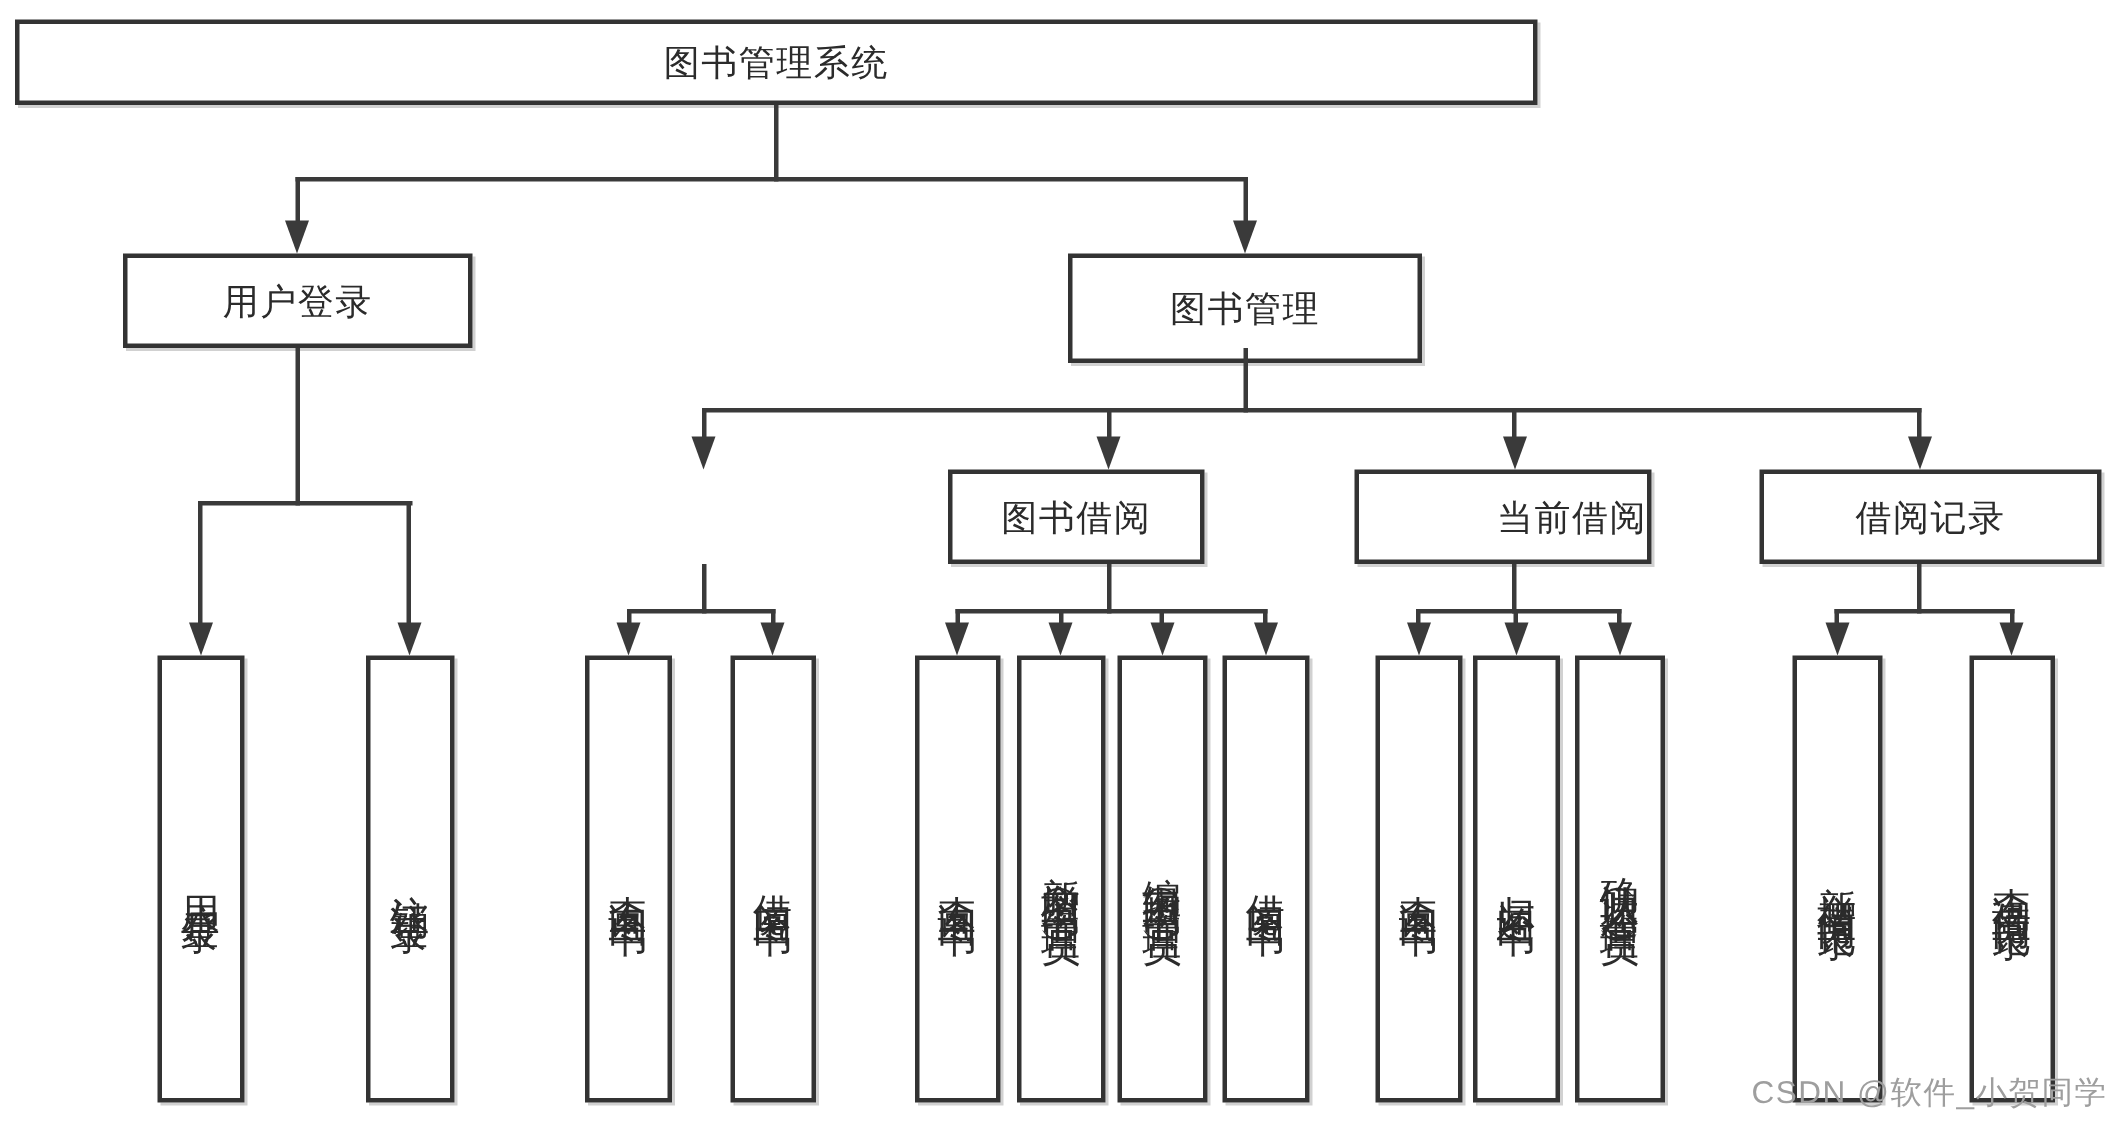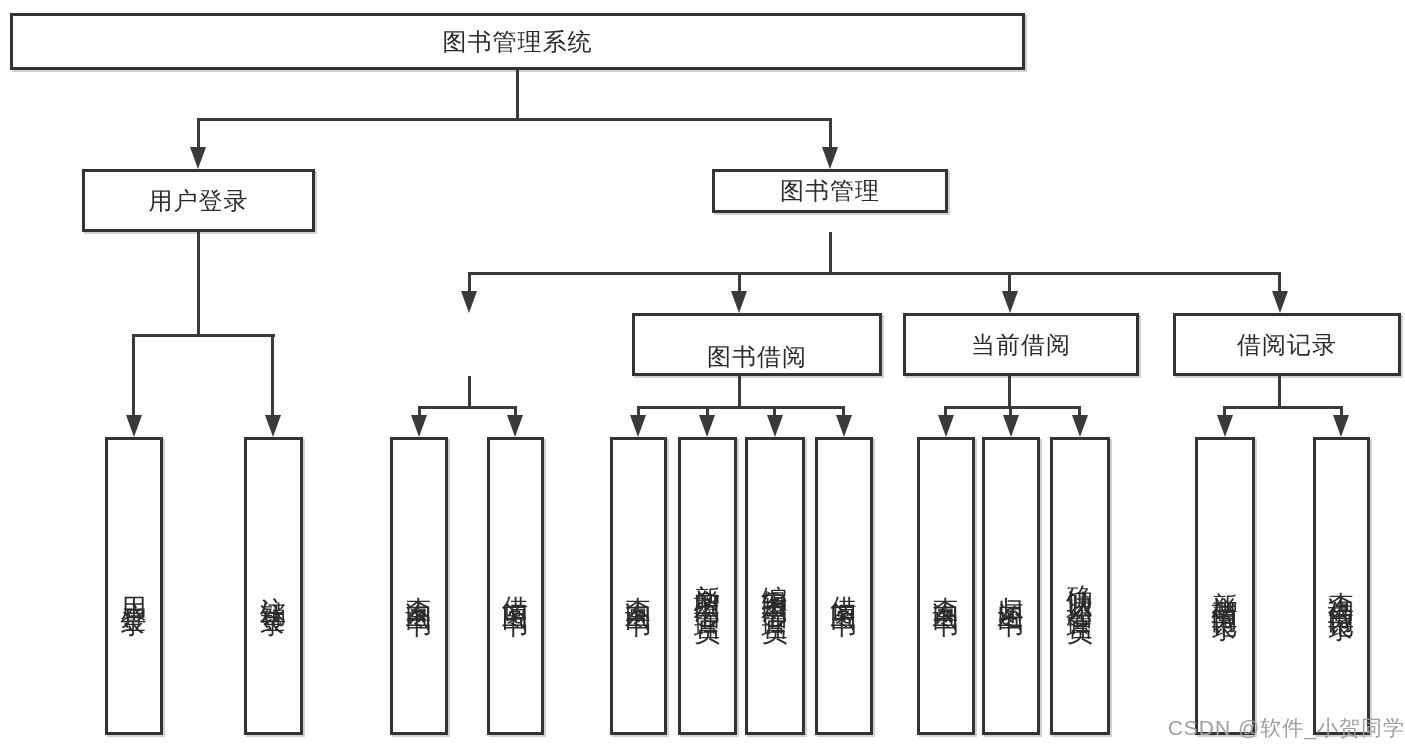--- a/index.html
+++ b/index.html
@@ -63,28 +63,28 @@
 
 <div class="canvas">
 
   <div class="box" style="left:10px; top:13px; width:1015px; height:57px;">
     <span class="hlabel">图书管理系统</span>
   </div>
 
   <div class="box" style="left:82px; top:169px; width:233px; height:63px;">
     <span class="hlabel">用户登录</span>
   </div>
-  <div class="box" style="left:712px; top:169px; width:236px; height:44px;">
+  <div class="box" style="left:712px; top:169px; width:236px; height:73px;">
     <span class="hlabel">图书管理</span>
   </div>
 
-  <div class="box" style="left:632px; top:313px; width:250px; height:63px;align-items:flex-end;">
+  <div class="box" style="left:632px; top:313px; width:171px; height:63px;">
     <span class="hlabel">图书借阅</span>
   </div>
-  <div class="box" style="left:903px; top:313px; width:236px; height:63px;">
+  <div class="box" style="left:903px; top:313px; width:198px; height:63px;justify-content:flex-end;">
     <span class="hlabel">当前借阅</span>
   </div>
   <div class="box" style="left:1173px; top:313px; width:228px; height:63px;">
     <span class="hlabel">借阅记录</span>
   </div>
 
   <div class="box" style="left:105px; top:437px; width:58px; height:298px;">
     <span class="vlabel">用户登录</span>
   </div>
   <div class="box" style="left:244px; top:437px; width:59px; height:298px;">

